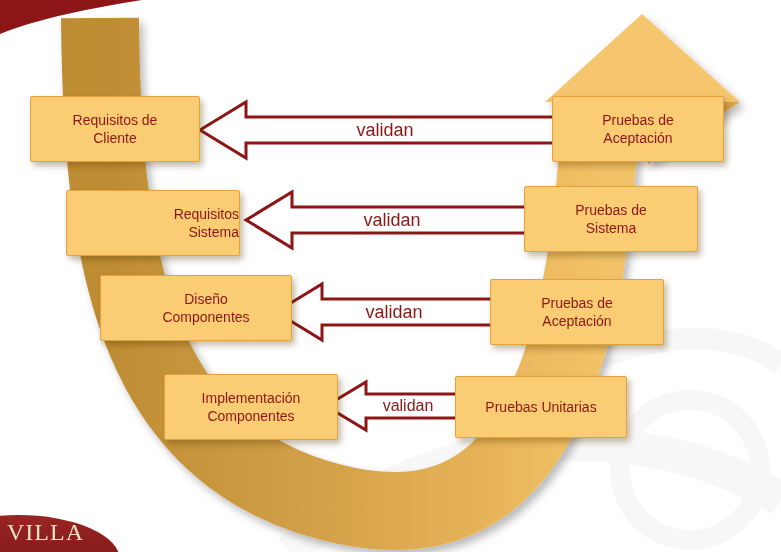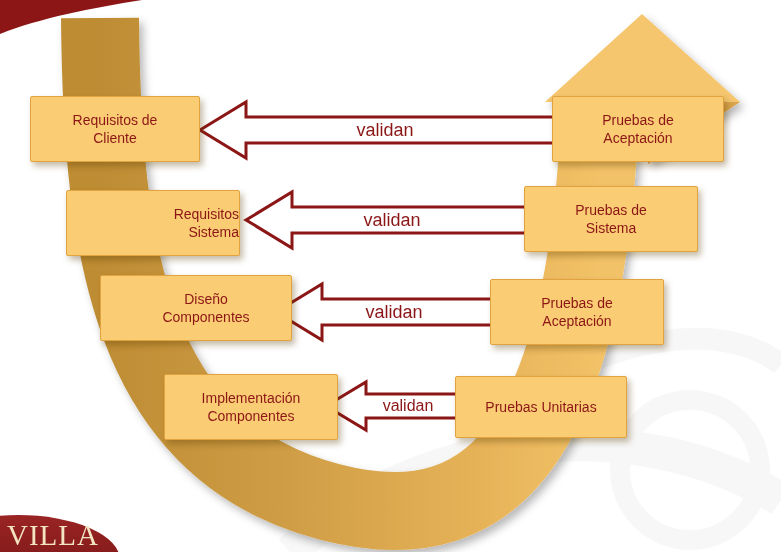--- a/index.html
+++ b/index.html
@@ -32,21 +32,21 @@
   .arrow-label{
     position:absolute;
     transform:translate(-50%,-50%);
     color:var(--maroon);
     font-size:18px;
     z-index:4;
   }
   .logo-text{
     position:absolute;left:7px;top:519px;
     font-family:"Liberation Serif", serif;
-    font-size:29px;color:#F2E5C0;letter-spacing:1px;
+    font-size:24px;color:#F2E5C0;letter-spacing:1px;
     z-index:6;
   }
 </style>
 </head>
 <body>
 
 <div class="stage">
 
   <svg class="bg" width="781" height="552" viewBox="0 0 781 552">
     <defs>

